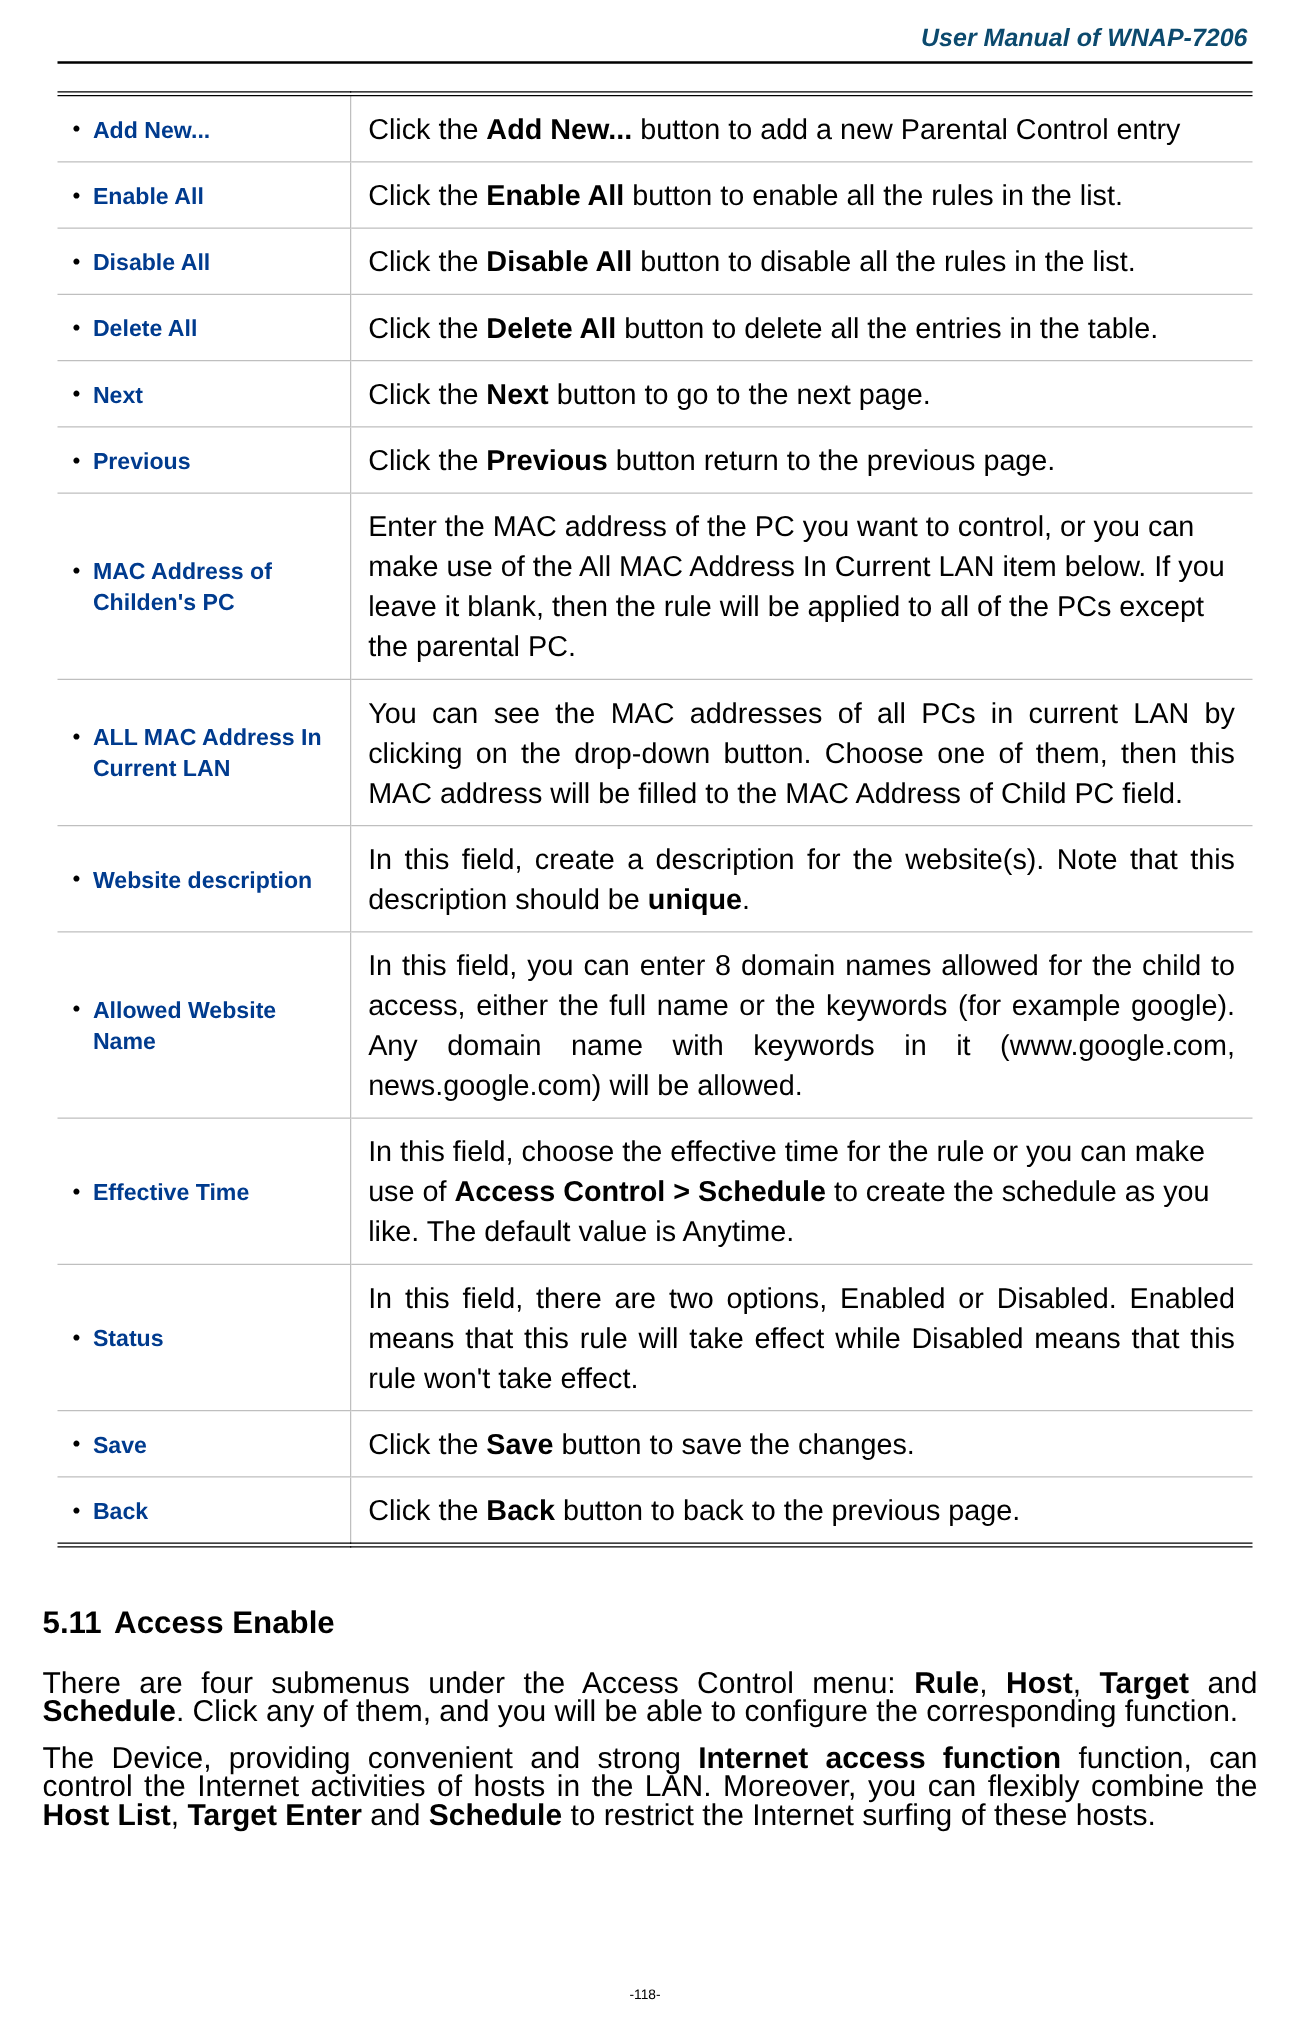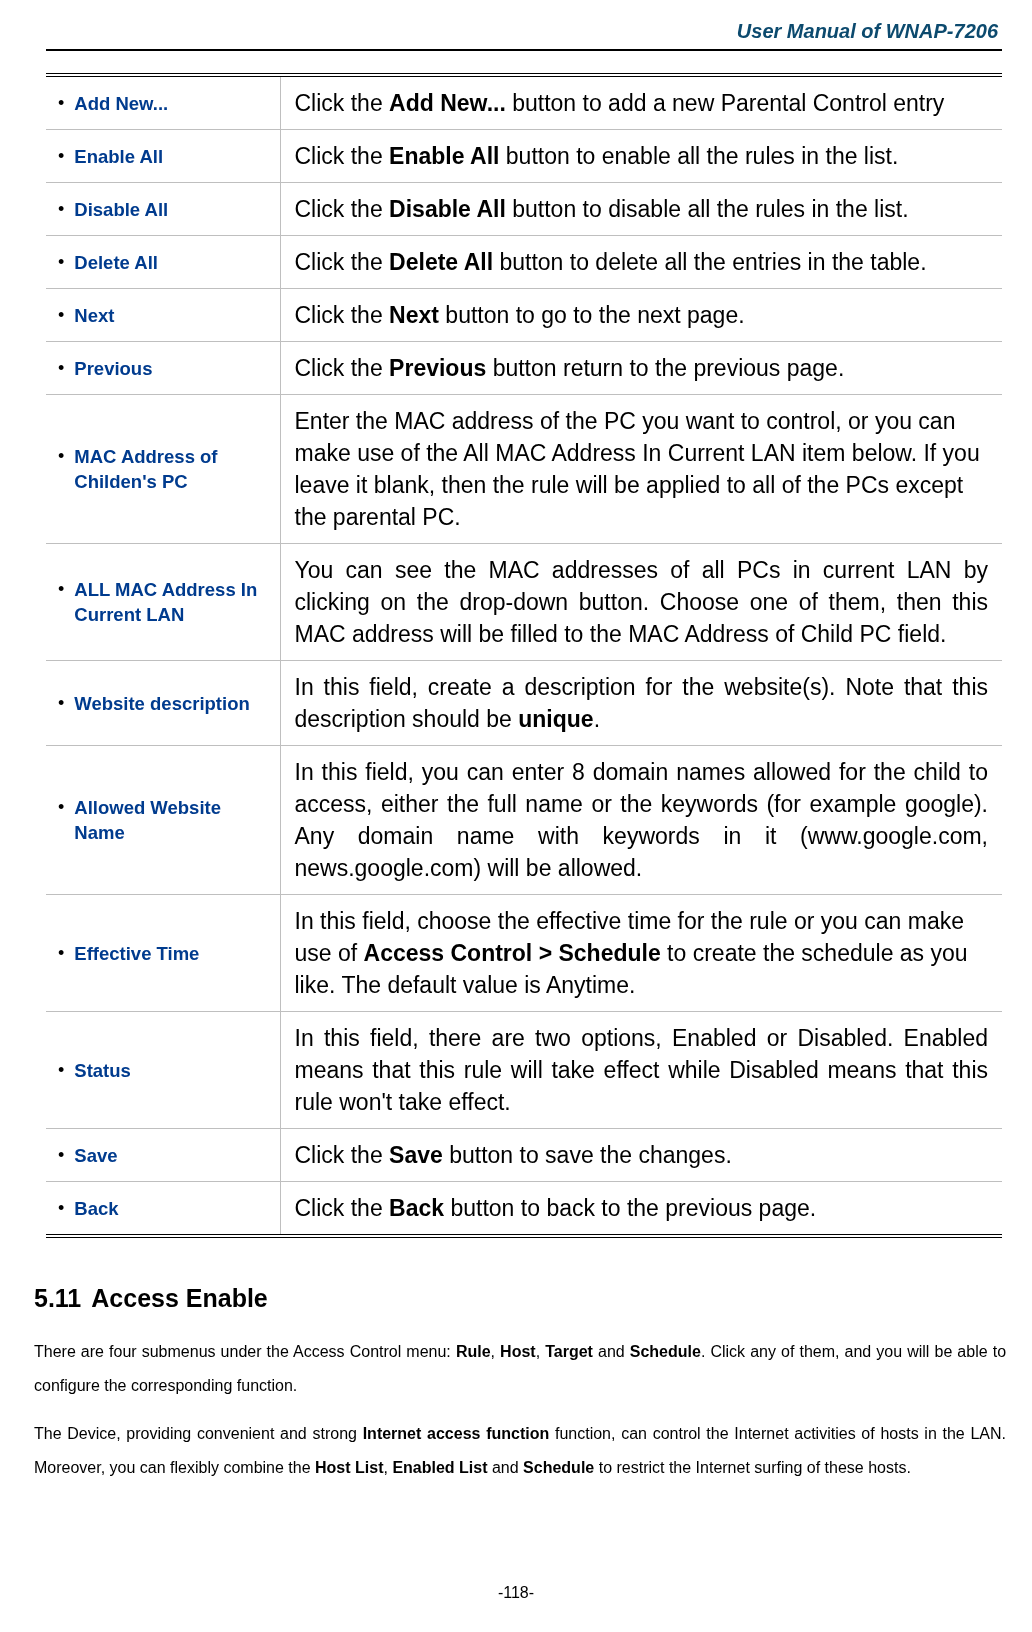--- a/index.html
+++ b/index.html
@@ -77,34 +77,34 @@
     }
     .desc-cell b { font-weight: bold; }
     .section-heading {
       font-size: 25px;
       font-weight: bold;
       margin-bottom: 22px;
       margin-left: -12px;
     }
     .section-num { margin-right: 10px; text-align: center; }
     .body-para {
-      font-size: 16px;
-      line-height: 34px;
+      font-size: 24px;
+      line-height: 23px;
       margin-bottom: 14px;
       text-align: justify;
       margin-left: -12px;
       margin-right: -4px;
     }
     .page-num {
       position: absolute;
       bottom: 30px;
       left: 0;
       right: 0;
       text-align: center;
-      font-size: 16px;
+      font-size: 11px;
     }
   </style>
 </head>
 <body>
 
 <div class="page">
 
   <div class="header-title">User Manual of WNAP-7206</div>
   <hr class="header-rule">
 
@@ -238,18 +238,18 @@
         </tr>
       </tbody>
   </table>
 
   <h2 class="section-heading">
     <span class="section-num">5.11</span><span>Access Enable</span>
   </h2>
 
   <div>
       <p class="body-para">There are four submenus under the Access Control menu: <b>Rule</b>, <b>Host</b>, <b>Target</b> and <b>Schedule</b>. Click any of them, and you will be able to configure the corresponding function.</p>
-      <p class="body-para">The Device, providing convenient and strong <b>Internet access function</b> function, can control the Internet activities of hosts in the LAN. Moreover, you can flexibly combine the <b>Host List</b>, <b>Enabled List</b> and <b>Schedule</b> to restrict the Internet surfing of these hosts.</p>
+      <p class="body-para">The Device, providing convenient and strong <b>Internet access function</b> function, can control the Internet activities of hosts in the LAN. Moreover, you can flexibly combine the <b>Host List</b>, <b>Target Enter</b> and <b>Schedule</b> to restrict the Internet surfing of these hosts.</p>
     </div>
 
   <div class="page-num">-118-</div>
 
 </div>
 
 </body></html>

